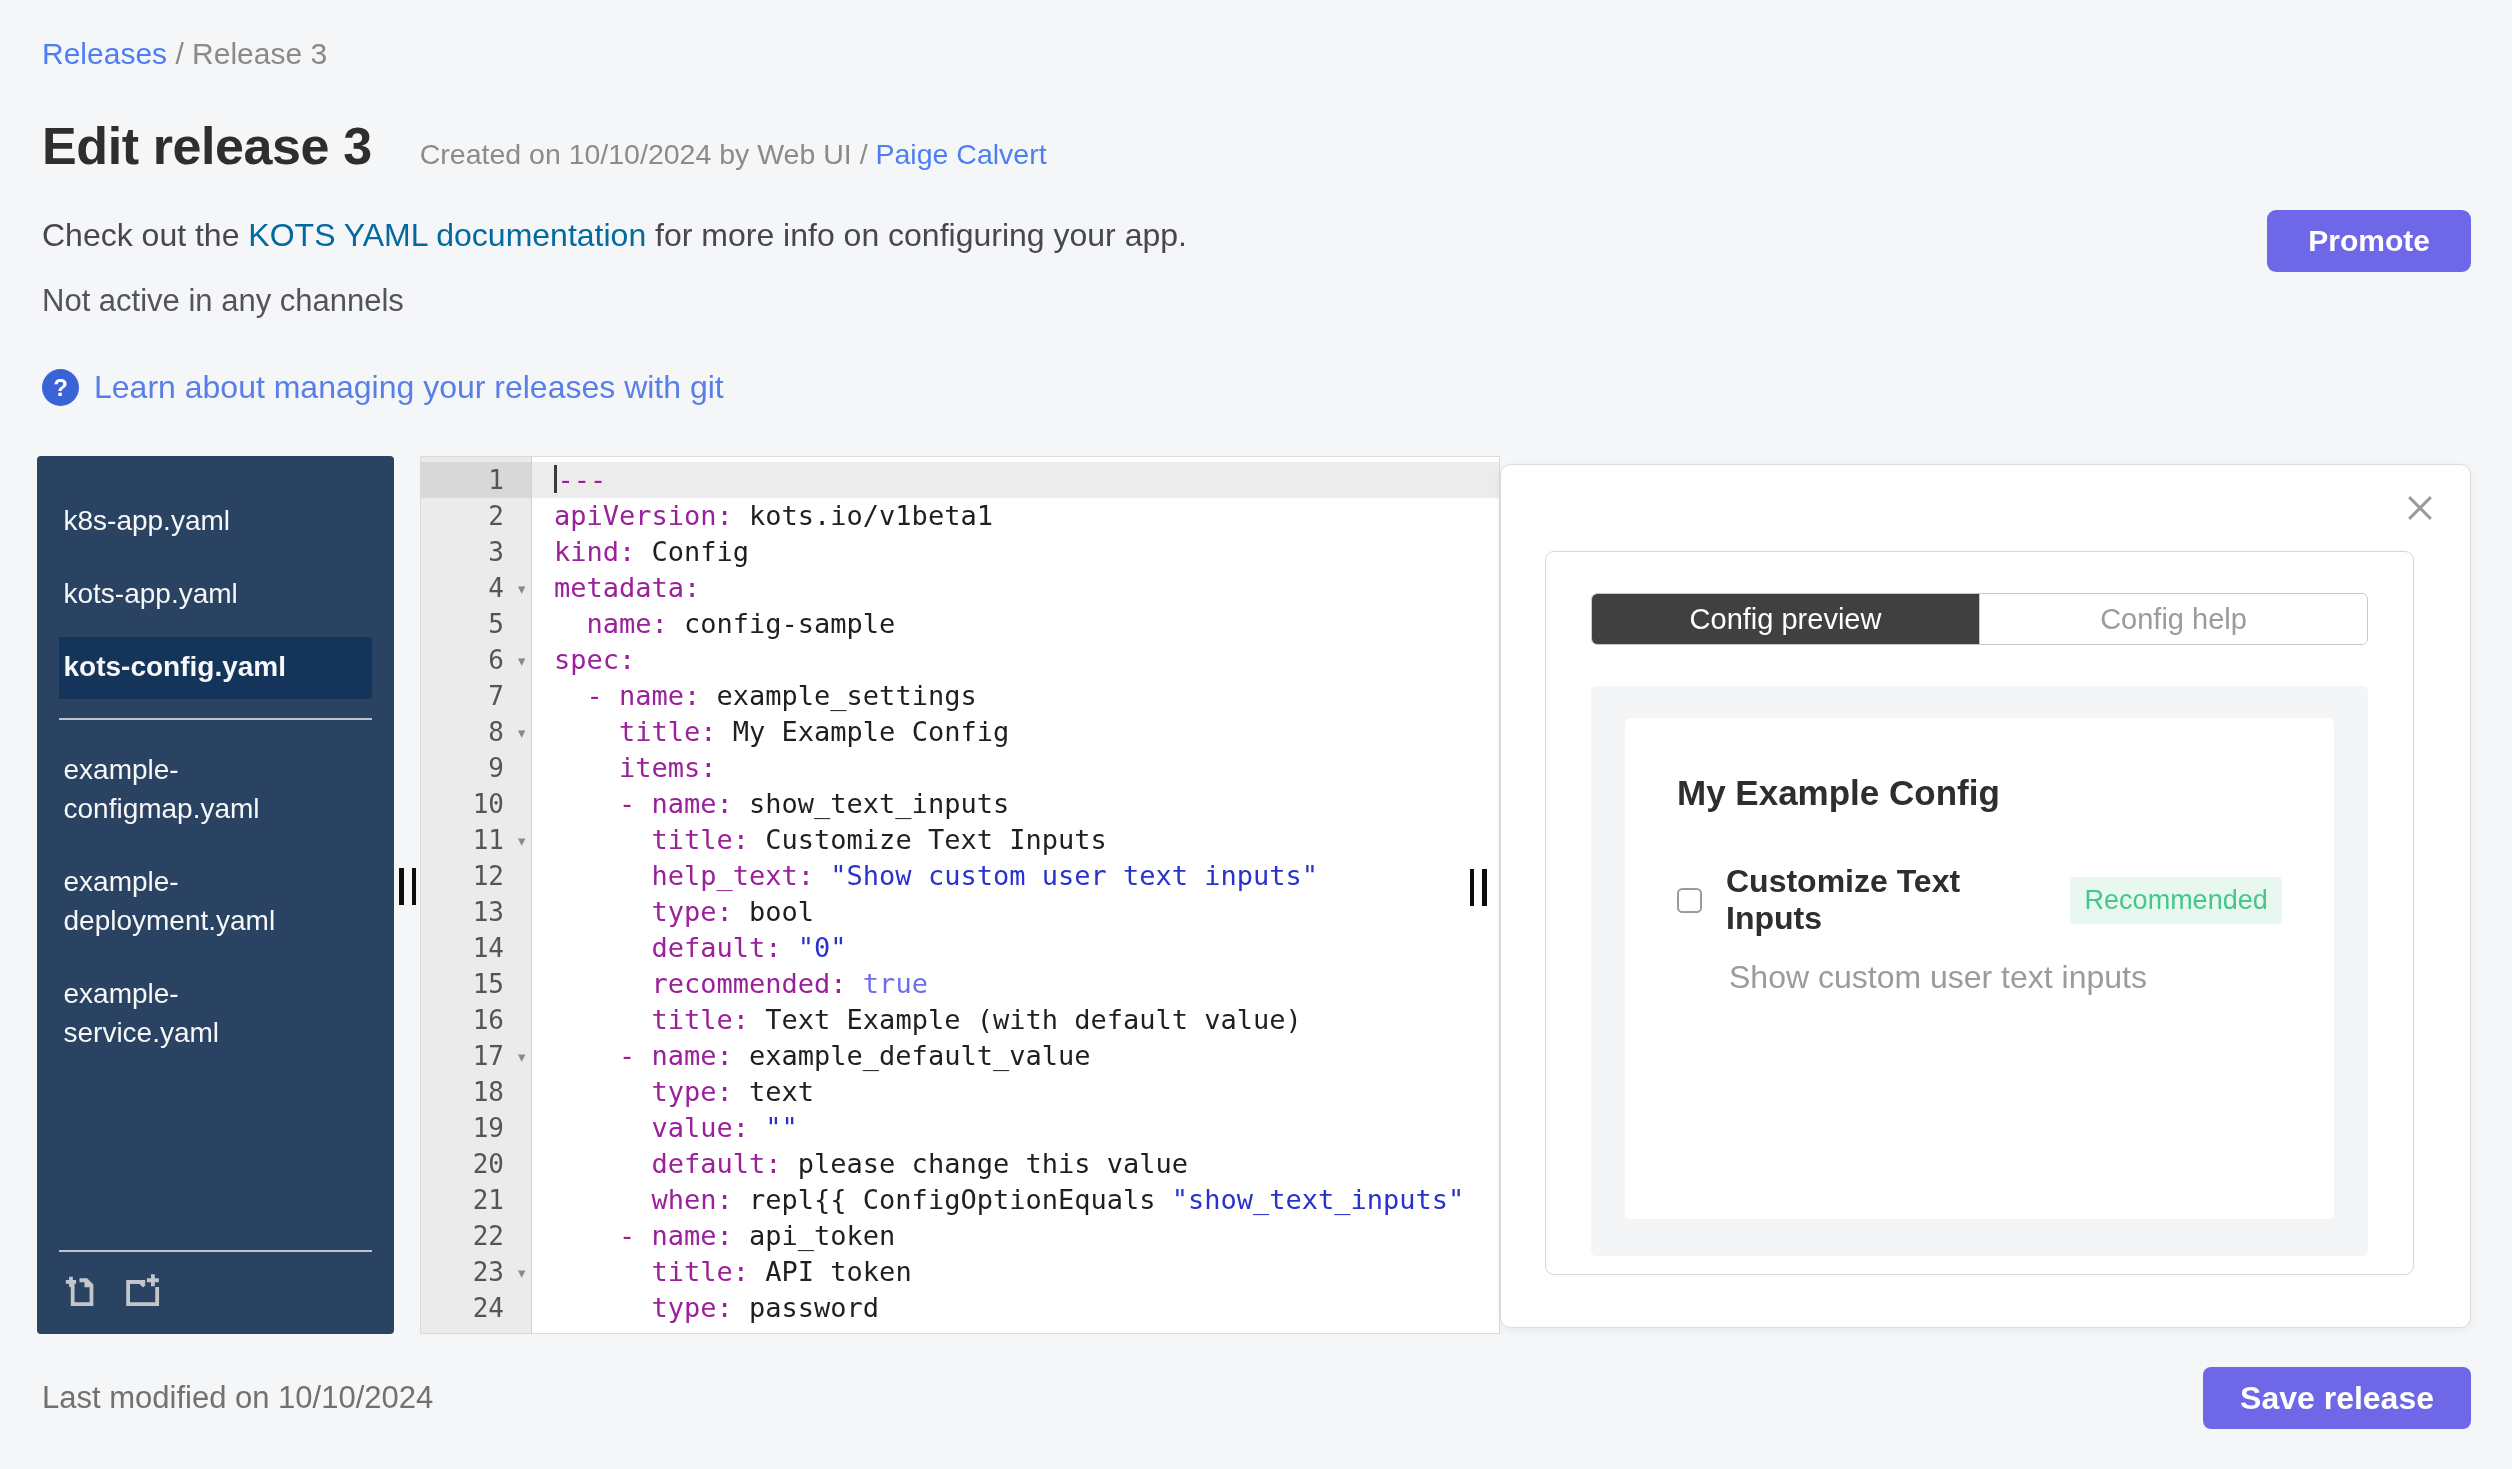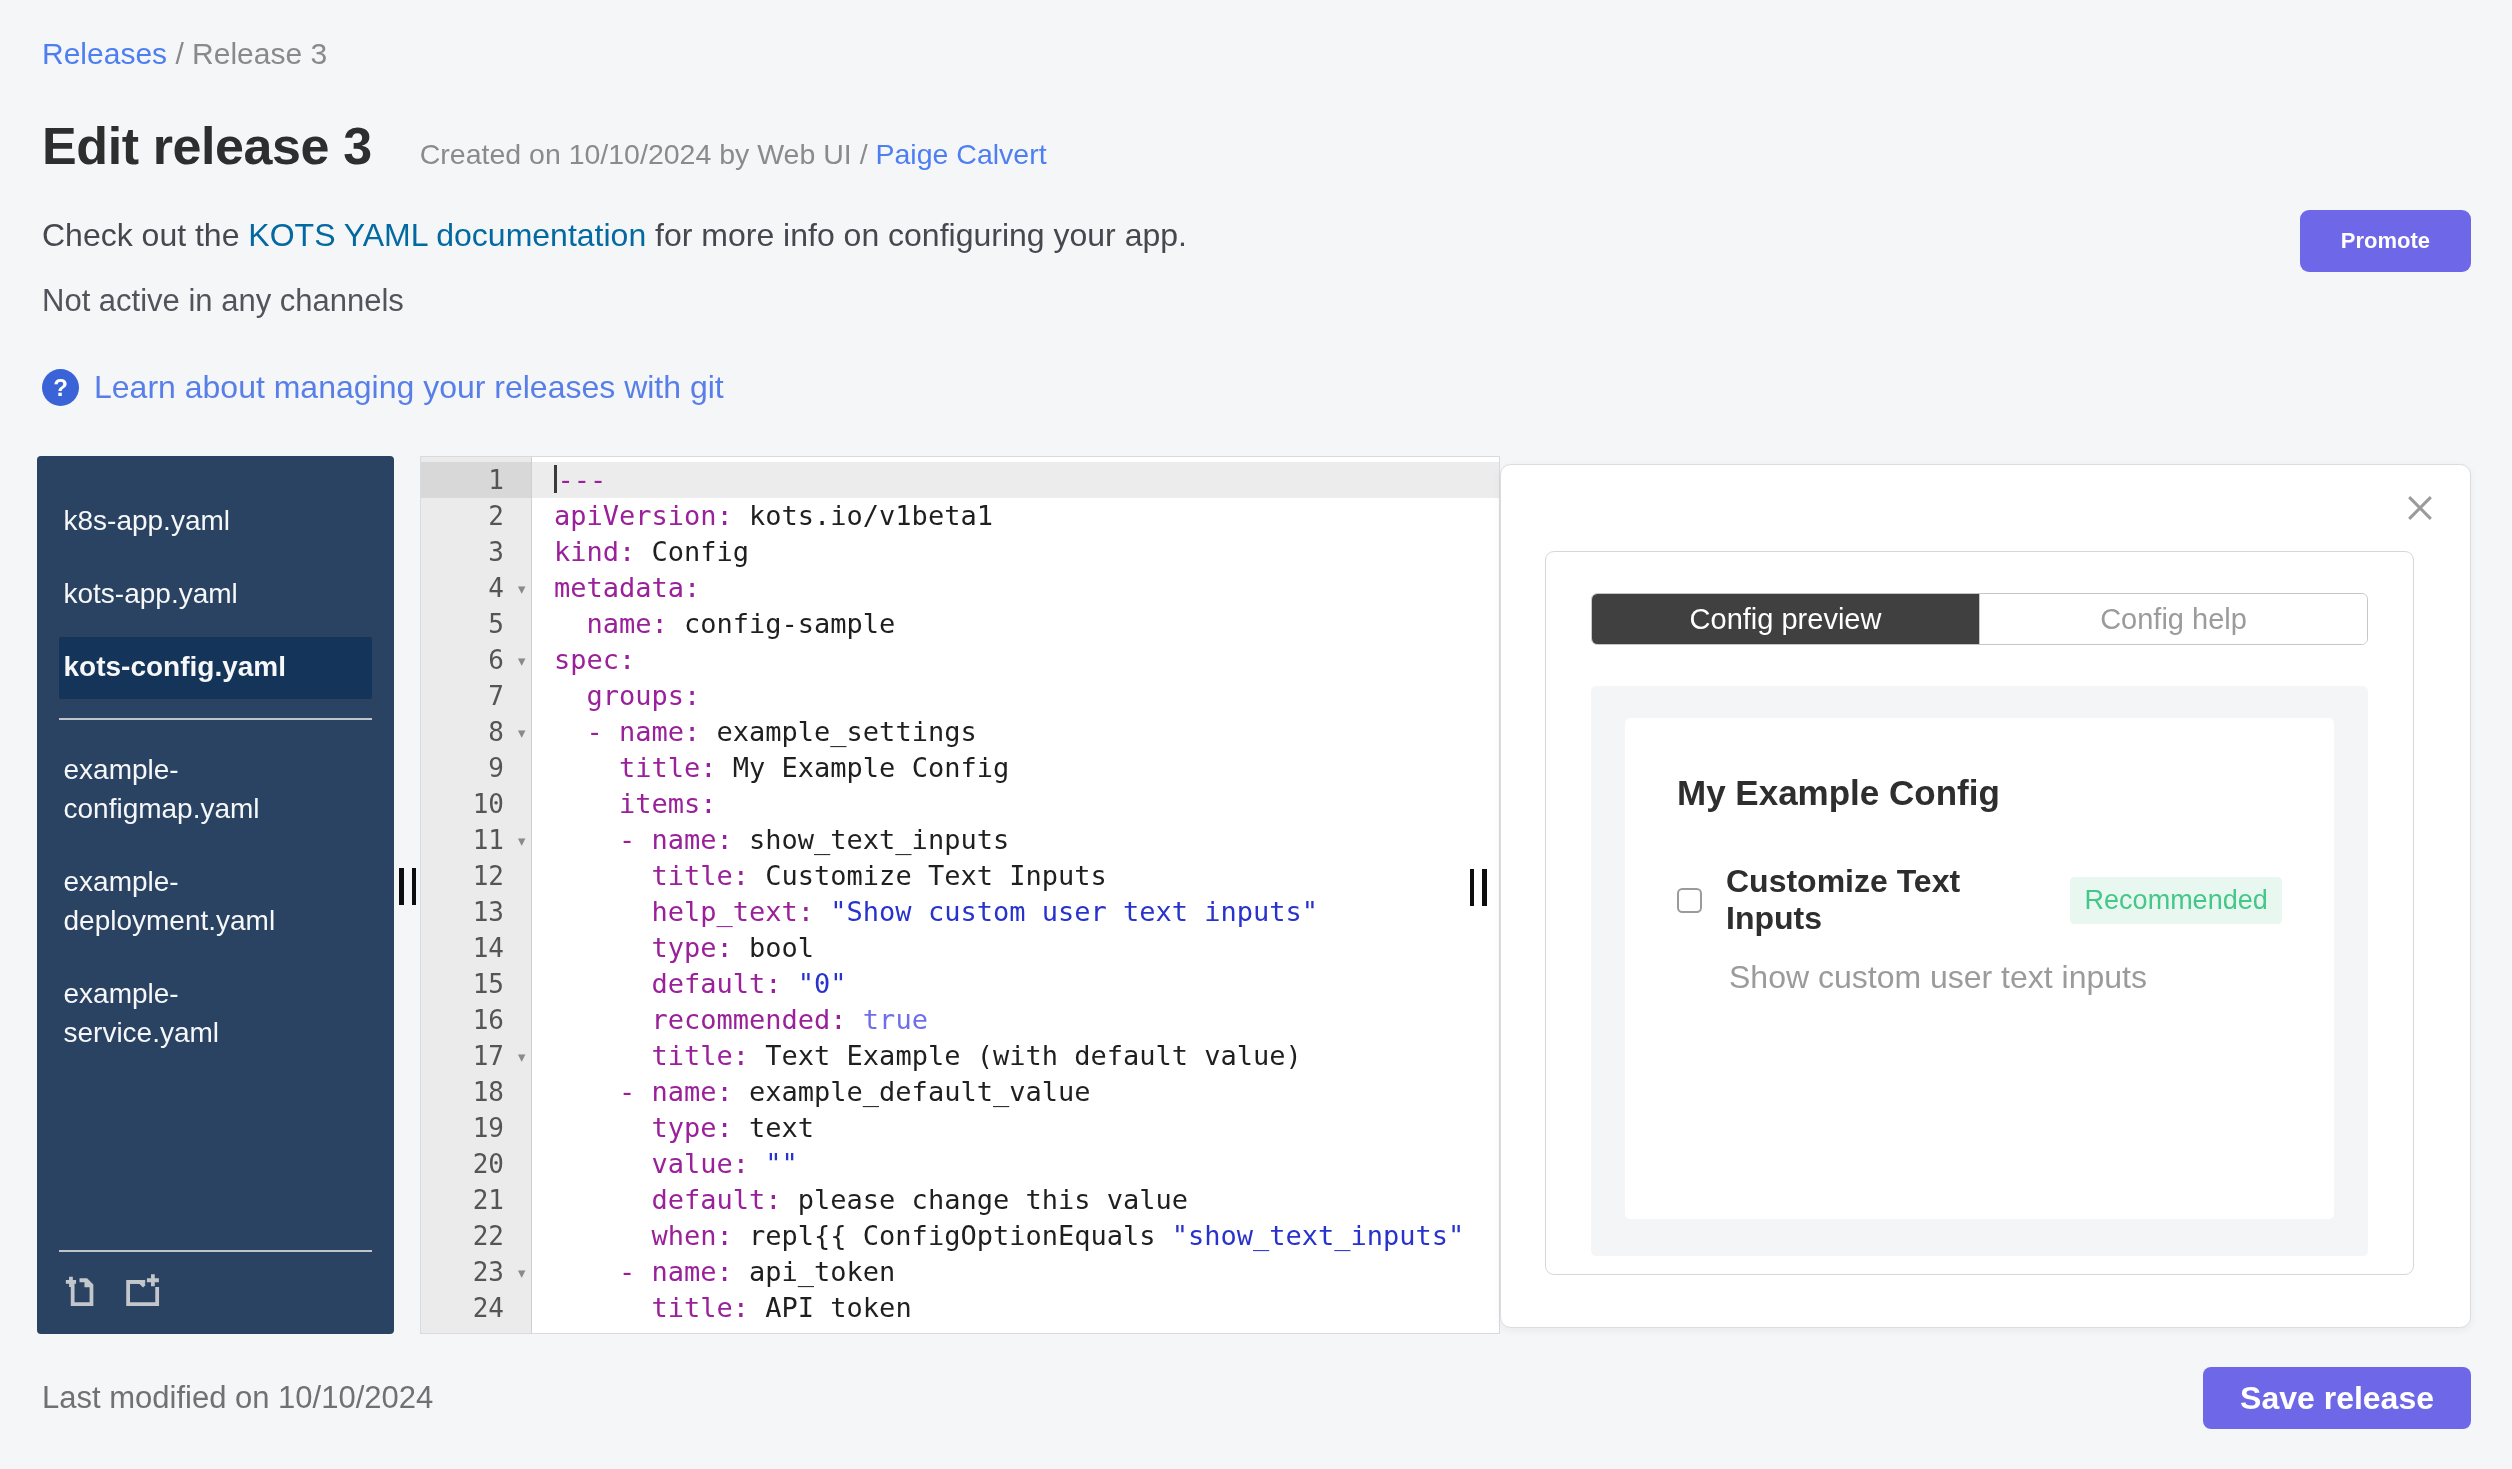--- a/index.html
+++ b/index.html
@@ -17,21 +17,21 @@
   .created .author{color:#4d7ef2;cursor:pointer;}
   .docs-line{margin-top:41px;font-size:32px;color:#47474f;}
   .docs-line .link{color:#0369a1;cursor:pointer;}
   .status-line{margin-top:29px;font-size:31px;color:#53535c;}
   .git-line{margin-top:50px;display:flex;align-items:center;}
   .help-circle{width:37px;height:37px;border-radius:50%;background:#3a63d8;color:#fff;
        display:flex;align-items:center;justify-content:center;font-size:24px;font-weight:bold;flex:0 0 auto;}
   .git-link{margin-left:15px;font-size:32px;color:#587fe8;cursor:pointer;}
   .btn{border:none;border-radius:9px;background:#6e68e8;color:#fff;font-weight:bold;
        font-family:"Liberation Sans",sans-serif;cursor:pointer;}
-  .promote-btn{position:absolute;top:210px;right:41px;height:62px;padding:0 41px;font-size:22px;}
+  .promote-btn{position:absolute;top:210px;right:41px;height:62px;padding:0 41px;font-size:30px;}
   
   .main-row{position:absolute;top:456px;left:37px;width:2434px;height:878px;display:flex;}
   
   .sidebar{position:relative;width:357px;flex:0 0 auto;background:#2a4362;border-radius:4px;
            padding-top:34px;overflow:hidden;}
   .file-list{list-style:none;margin:0;padding:0;}
   .file-item{margin:0 22px 11.6px;padding:11.6px 4.5px;font-size:28px;color:#f6f7f8;cursor:pointer;
              line-height:1.38;border-radius:1.8px;}
   .file-item .file-label{display:block;max-width:267px;overflow-wrap:break-word;}
   .file-item.selected{background:#153459;font-weight:bold;}
@@ -196,21 +196,20 @@
           <div class="gutter-cell">24</div>
           <div class="gutter-cell">25</div>
         </div>
       <div class="code" id="code">
           <div class="code-row active"><span class="cursor"></span><span class="tk-key">---</span></div>
           <div class="code-row"><span class="tk-key">apiVersion:</span><span class="tk-plain"> kots.io/v1beta1</span></div>
           <div class="code-row"><span class="tk-key">kind:</span><span class="tk-plain"> Config</span></div>
           <div class="code-row"><span class="tk-key">metadata:</span></div>
           <div class="code-row"><span class="tk-key">  name:</span><span class="tk-plain"> config-sample</span></div>
           <div class="code-row"><span class="tk-key">spec:</span></div>
-          <div class="code-row"><span class="tk-key">  groups:</span></div>
           <div class="code-row"><span class="tk-key">  - name:</span><span class="tk-plain"> example_settings</span></div>
           <div class="code-row"><span class="tk-key">    title:</span><span class="tk-plain"> My Example Config</span></div>
           <div class="code-row"><span class="tk-key">    items:</span></div>
           <div class="code-row"><span class="tk-key">    - name:</span><span class="tk-plain"> show_text_inputs</span></div>
           <div class="code-row"><span class="tk-key">      title:</span><span class="tk-plain"> Customize Text Inputs</span></div>
           <div class="code-row"><span class="tk-key">      help_text:</span><span class="tk-str"> "Show custom user text inputs"</span></div>
           <div class="code-row"><span class="tk-key">      type:</span><span class="tk-plain"> bool</span></div>
           <div class="code-row"><span class="tk-key">      default:</span><span class="tk-str"> "0"</span></div>
           <div class="code-row"><span class="tk-key">      recommended:</span><span class="tk-bool"> true</span></div>
           <div class="code-row"><span class="tk-key">      title:</span><span class="tk-plain"> Text Example (with default value)</span></div>

